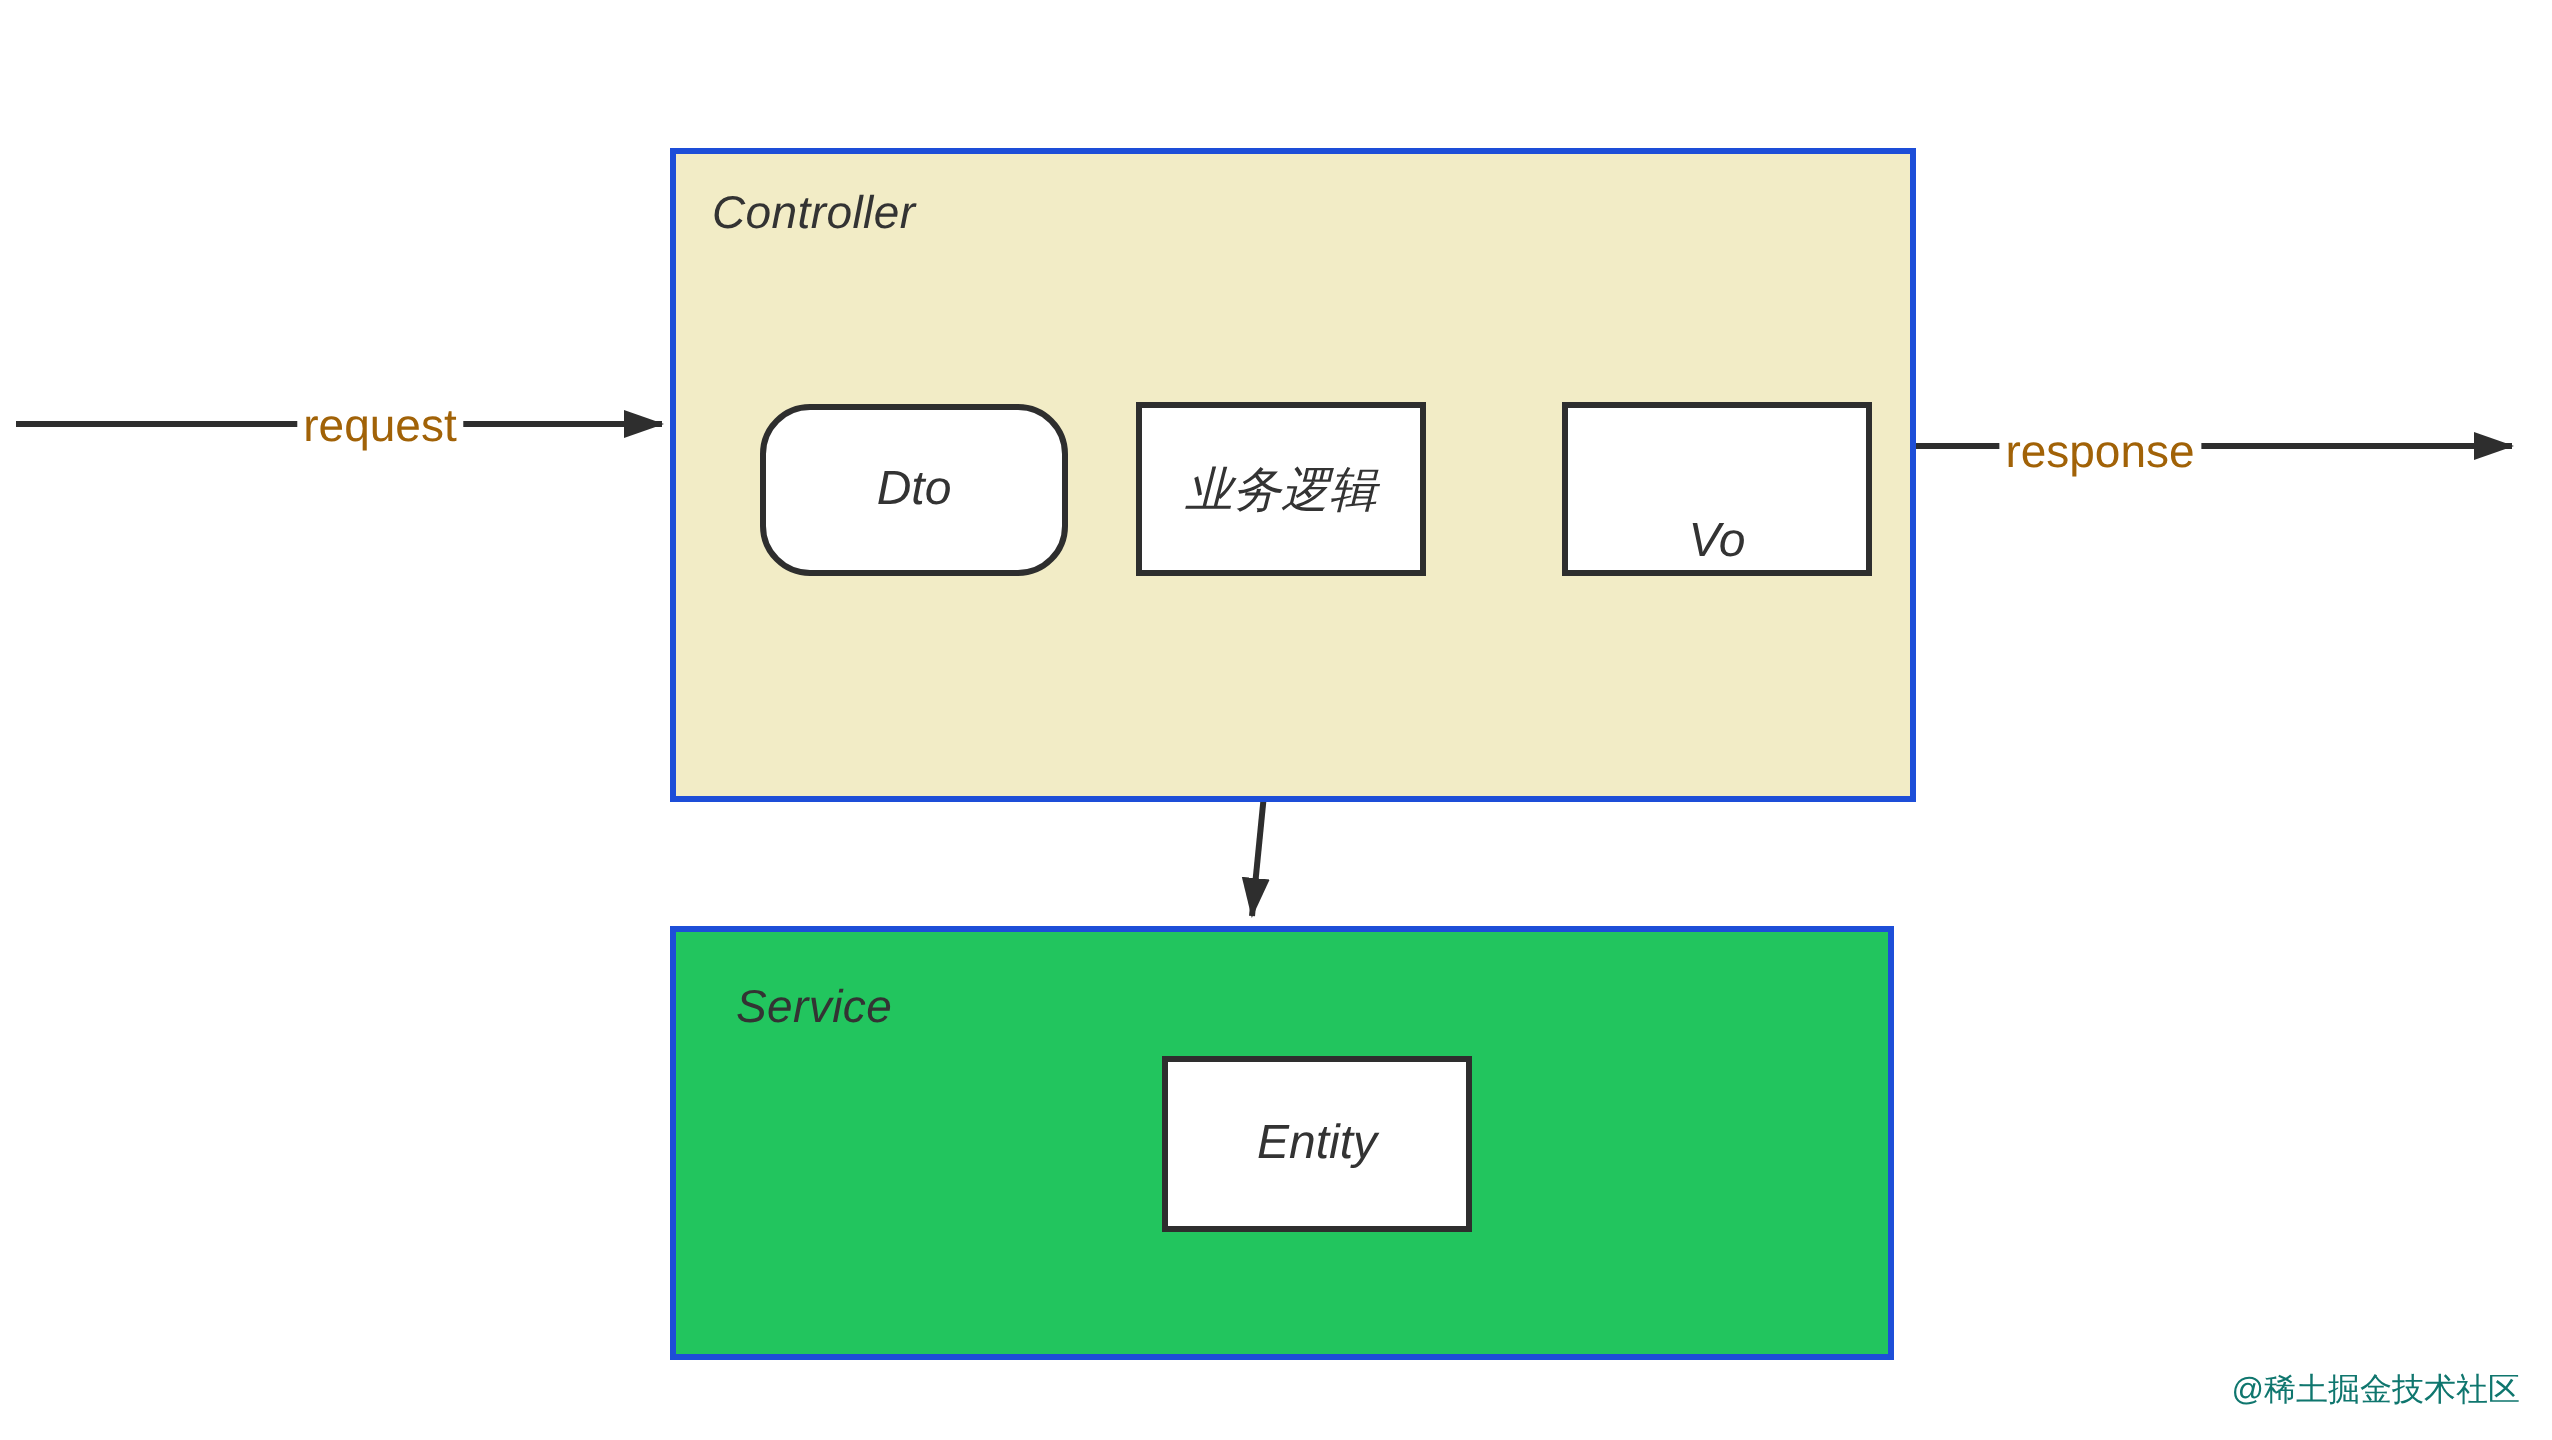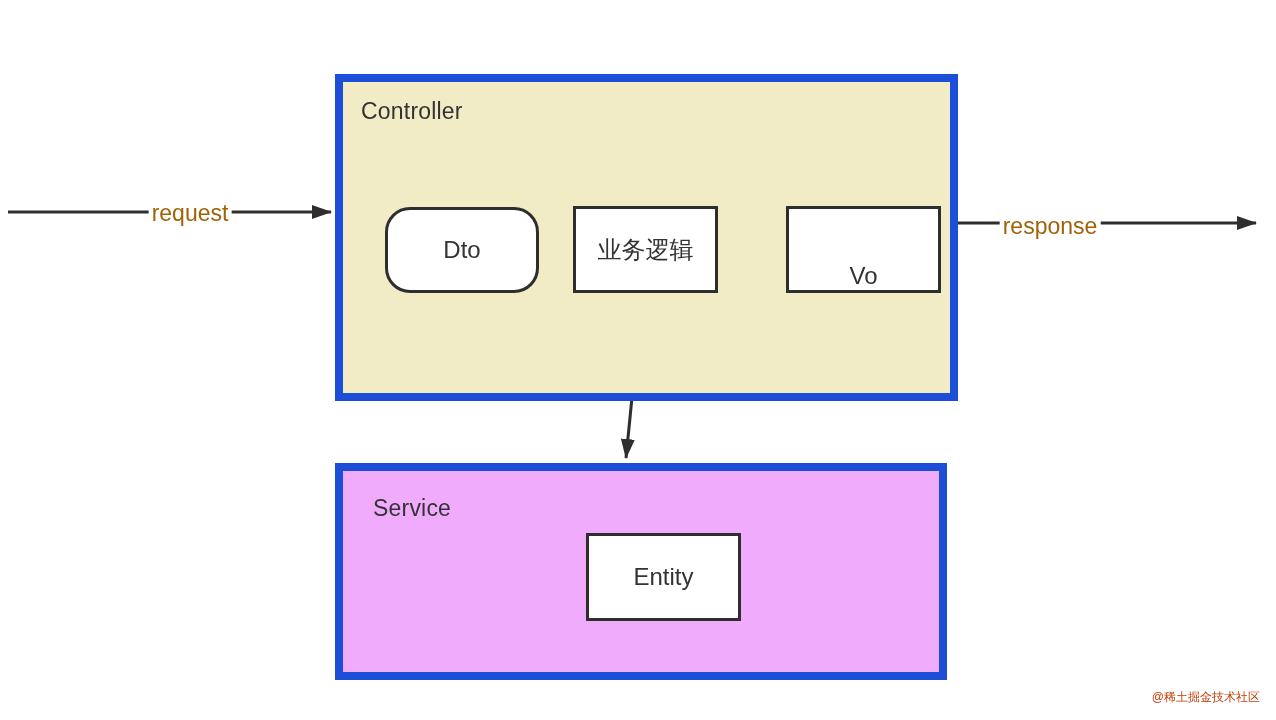--- a/index.html
+++ b/index.html
@@ -18,36 +18,37 @@
   .edges-layer {
     position: absolute;
     left: 0;
     top: 0;
     width: 1276px;
     height: 720px;
     pointer-events: none;
   }
   .group {
     position: absolute;
-    border: 8px solid #1d4ed8;
+    border: 3px solid #1d4ed8;
     box-sizing: border-box;
+    font-style: italic;
   }
   .group-controller {
     left: 335px;
     top: 74px;
     width: 623px;
     height: 327px;
     background: #f2ecc6;
   }
   .group-service {
     left: 335px;
     top: 463px;
     width: 612px;
     height: 217px;
-    background: #f0abfc;
+    background: #22c55e;
   }
   .group-label {
     position: absolute;
     font-size: 23px;
     color: #333333;
     letter-spacing: 0.2px;
     white-space: nowrap;
   }
   .group-controller .group-label { left: 18px; top: 16px; }
   .group-service .group-label { left: 30px; top: 24px; }
@@ -75,22 +76,22 @@
     font-size: 23px;
     color: #a16207;
     white-space: nowrap;
   }
   .edge-label-request { left: 190px; top: 213px; }
   .edge-label-response { left: 1050px; top: 226px; }
   .watermark {
     position: absolute;
     right: 16px;
     bottom: 14px;
-    font-size: 12px;
-    color: #c2410c;
+    font-size: 16px;
+    color: #0f766e;
     white-space: nowrap;
   }
 </style>
 </head>
 <body>
 
 <div class="canvas">
 
   <svg class="edges-layer" viewBox="0 0 1276 720" xmlns="http://www.w3.org/2000/svg">
     <defs>

